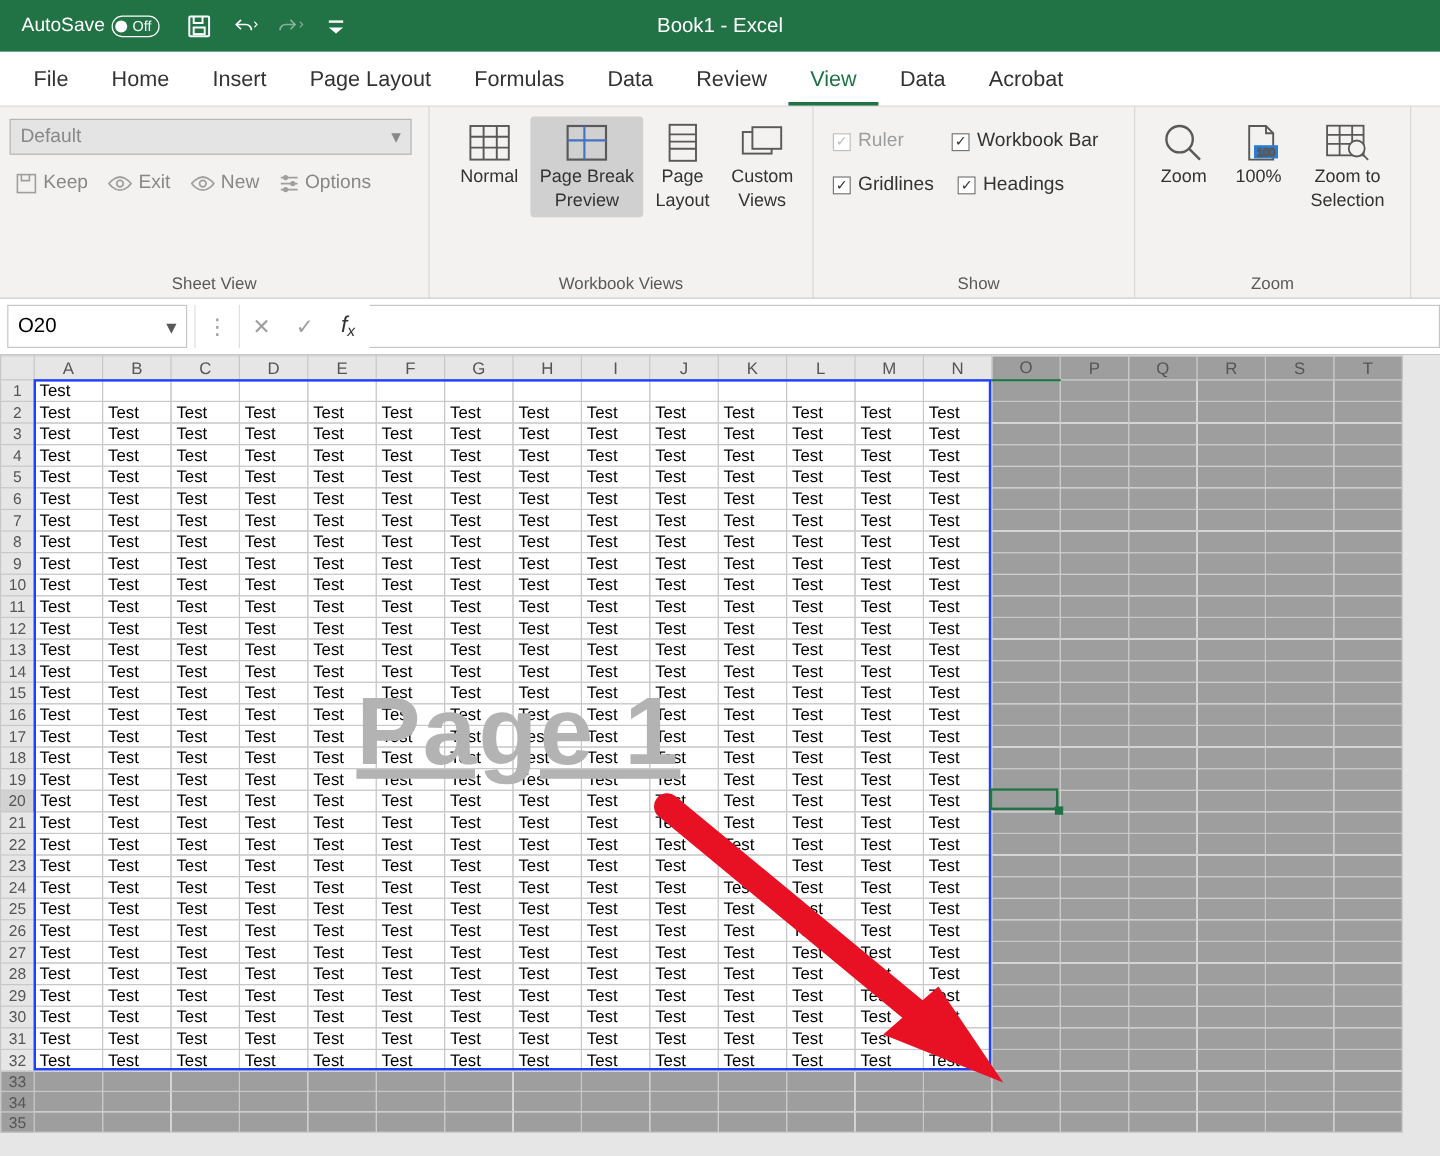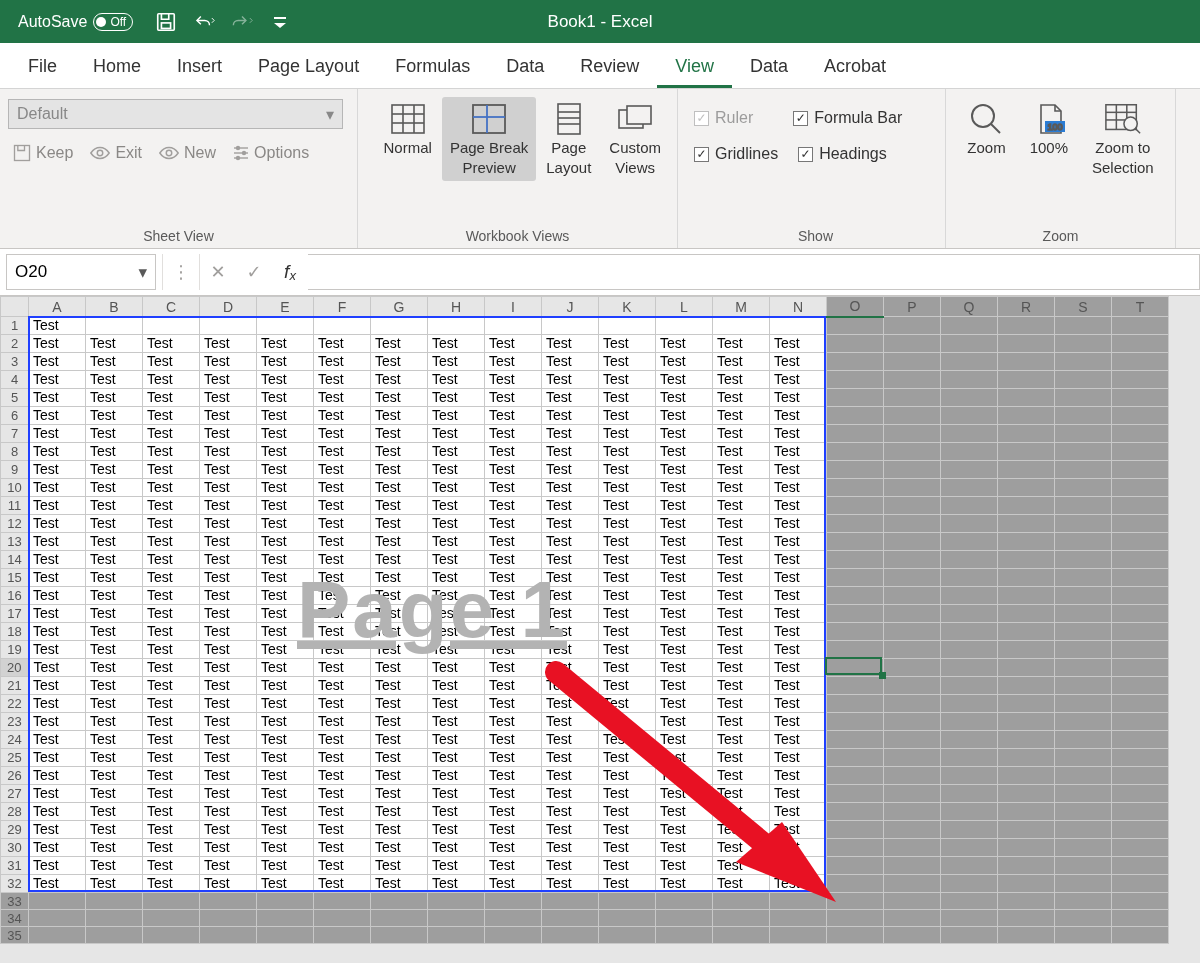--- a/index.html
+++ b/index.html
@@ -223,21 +223,21 @@
 
   <div class="group" style="width:268px;padding-left:16px">
     <div class="grp-col" style="gap:18px;padding-top:14px">
       <div class="grp-row" style="gap:40px">
         <label class="chk dis">
             <span class="box">✓</span>
             <span>Ruler</span>
           </label>
         <label class="chk">
             <span class="box">✓</span>
-            <span>Formula Bar</span>
+            <span>Workbook Bar</span>
           </label>
       </div>
       <div class="grp-row" style="gap:20px">
         <label class="chk">
             <span class="box">✓</span>
             <span>Gridlines</span>
           </label>
         <label class="chk">
             <span class="box">✓</span>
             <span>Headings</span>

